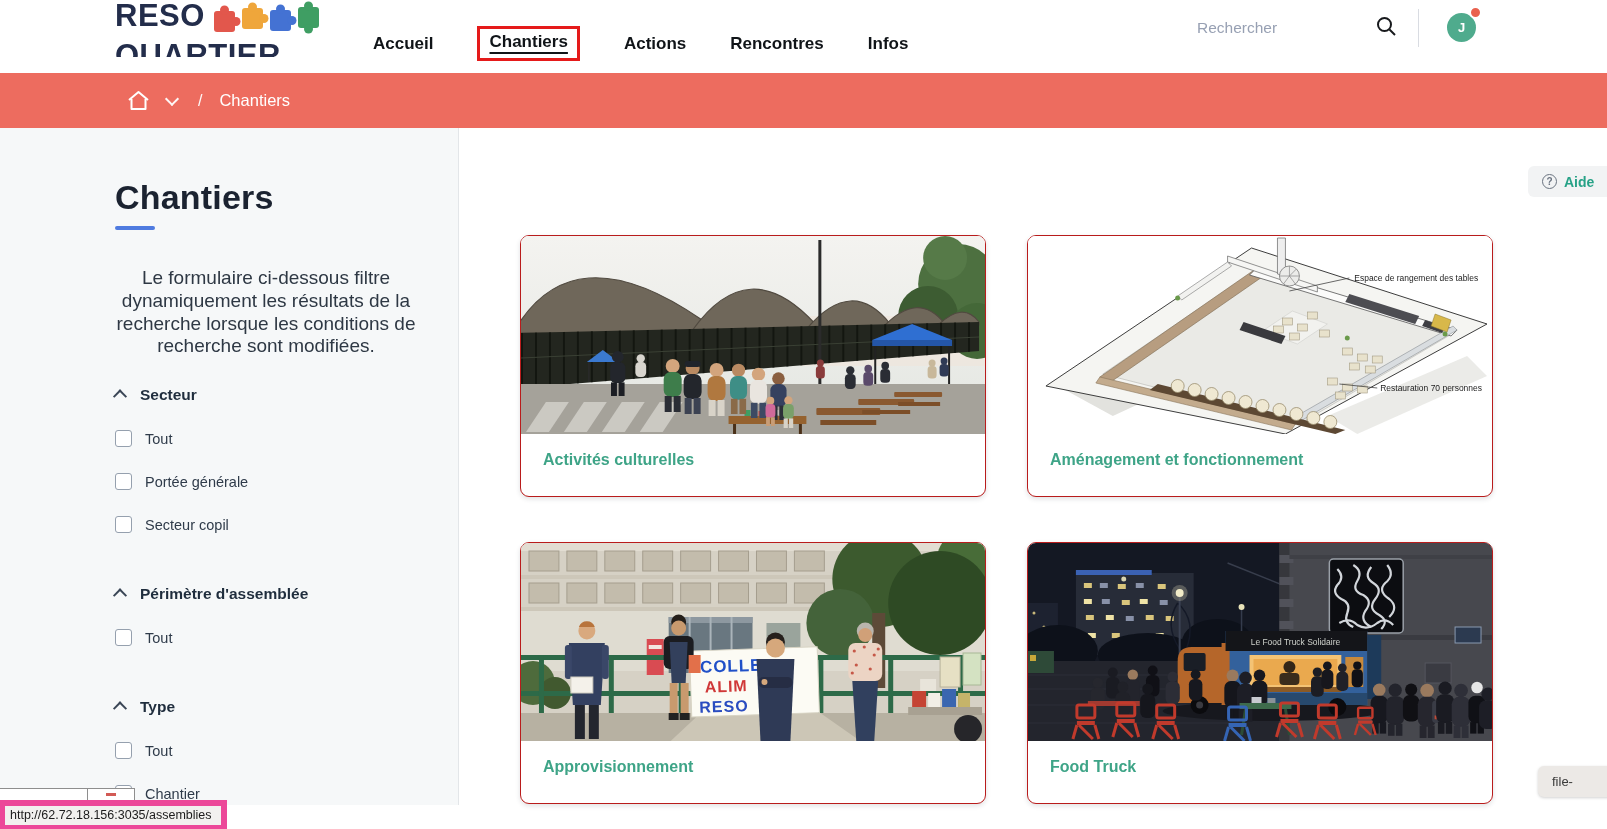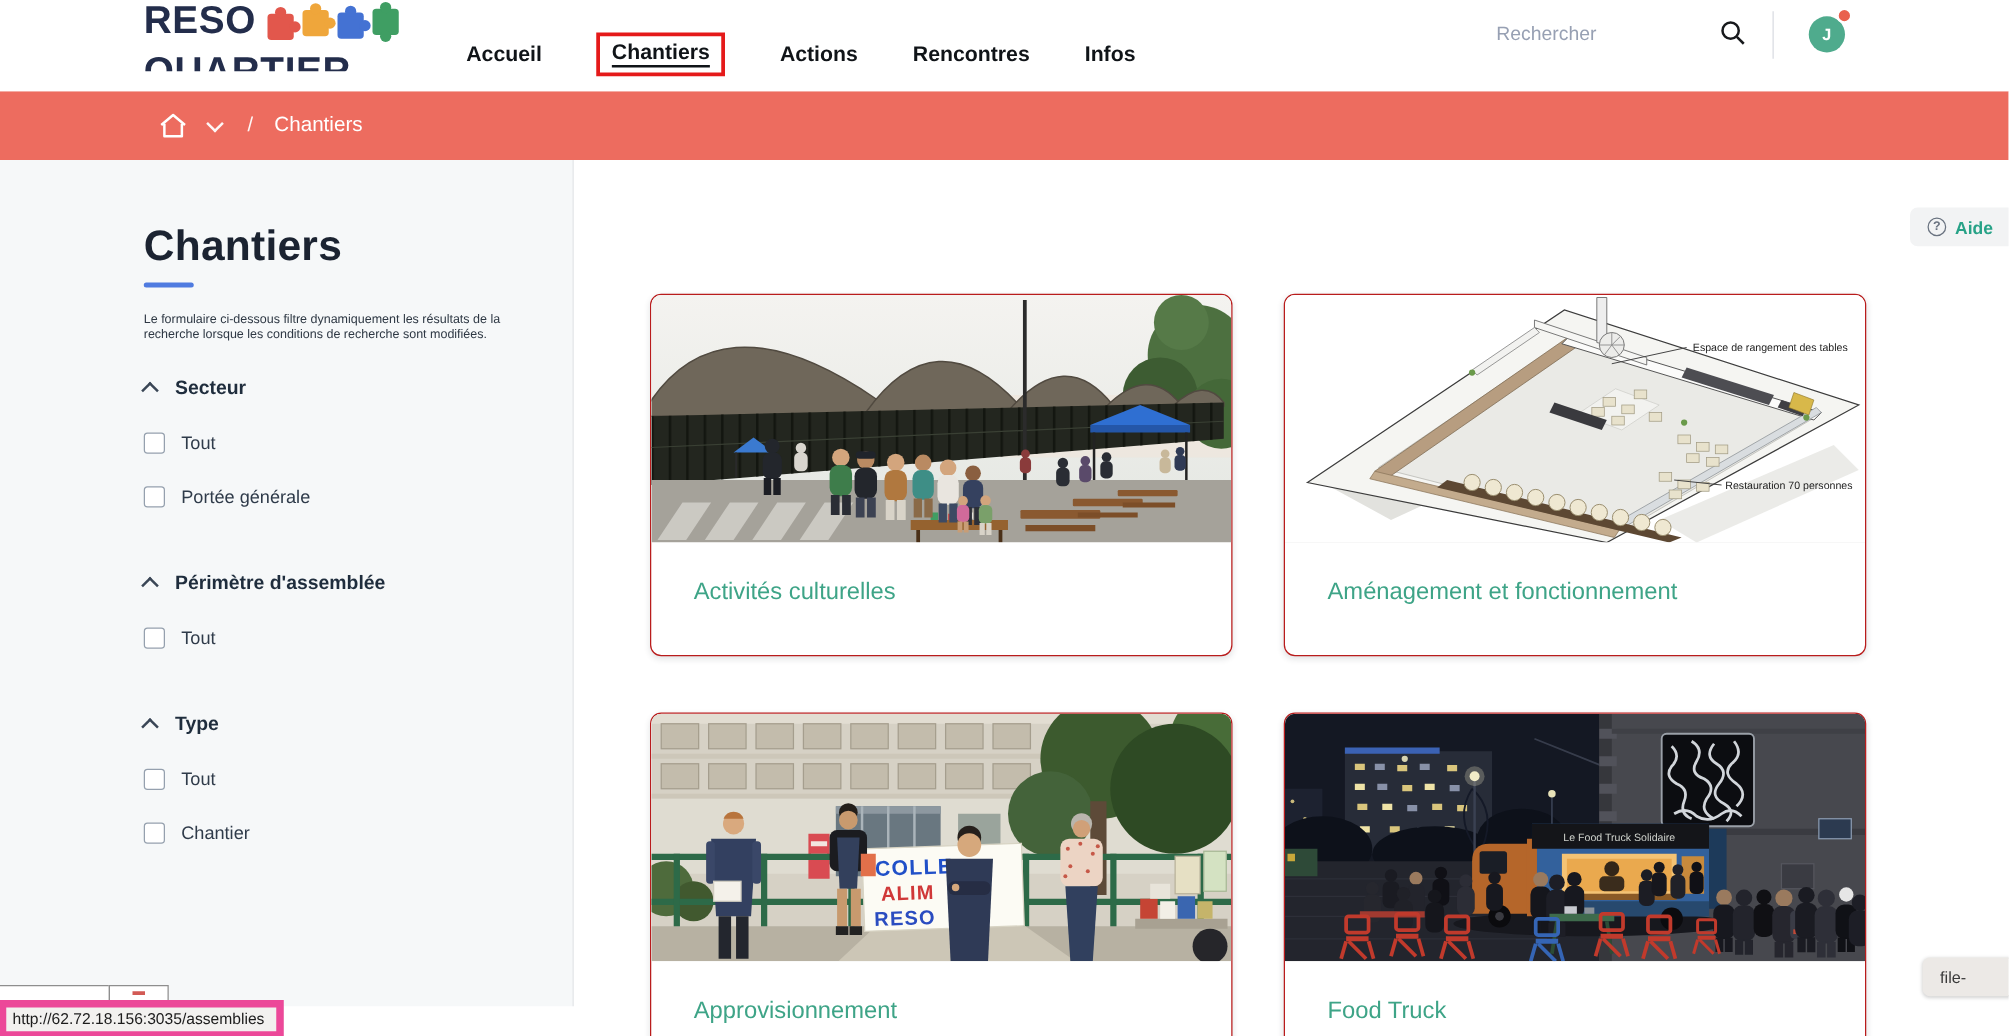--- a/index.html
+++ b/index.html
@@ -31,21 +31,21 @@
   .crumb-chev{width:8px;height:8px;border-right:2px solid #fff;border-bottom:2px solid #fff;
               transform:rotate(45deg);margin-left:17px;margin-top:-4px;cursor:pointer;opacity:.95;}
   .crumb-sep{color:#fff;font-size:16px;margin-left:21px;opacity:.95;}
   .crumb-cur{color:#fff;font-size:16.5px;margin-left:17px;}
   
   .content{position:absolute;top:128px;left:0;width:100%;height:701px;background:#fff;}
   .sidebar{position:absolute;left:0;top:0;width:459px;height:677px;background:#F6F8F9;
            border-right:1px solid #E3E6E9;box-sizing:border-box;padding:50px 0 0 115px;}
   .side-title{font-size:34px;font-weight:700;color:#1B2331;margin:0;letter-spacing:.2px;}
   .underline{width:40px;height:4px;background:#4F7BE0;border-radius:2px;margin-top:9px;}
-  .side-desc{margin-top:20px;width:302px;font-size:10px;line-height:1.2;color:#2E3844;}
+  .side-desc{margin-top:37px;width:302px;font-size:19px;line-height:1.2;color:#2E3844;text-align:center;}
   .filter-section{margin-top:28px;}
   .filter-section + .filter-section{margin-top:52px;}
   .filter-head{display:flex;align-items:center;gap:15px;cursor:pointer;}
   .caret-up{width:8px;height:8px;border-left:2px solid #3A4656;border-top:2px solid #3A4656;
             transform:rotate(45deg) translate(1px,1px);}
   .filter-title{font-size:15.5px;font-weight:700;color:#1F2D3D;}
   .filter-option{display:flex;align-items:center;margin-top:26px;cursor:pointer;}
   .cb{width:17px;height:17px;border:1.5px solid #95A0AE;border-radius:3px;background:#fff;box-sizing:border-box;}
   .cb-label{font-size:14.5px;color:#2F3B4A;margin-left:13px;}
   
@@ -57,21 +57,21 @@
   .help-q{width:15px;height:15px;border:1.3px solid #6A7380;border-radius:50%;color:#6A7380;
           font-size:10px;font-weight:700;display:flex;align-items:center;justify-content:center;box-sizing:border-box;}
   .help-label{font-size:14px;font-weight:700;color:#27A287;}
   .cards{position:absolute;left:520px;top:107px;display:grid;grid-template-columns:464px 464px;
          column-gap:43px;row-gap:45px;}
   .card{width:464px;background:#fff;border:1px solid #b91c1c;border-radius:9px;overflow:hidden;
         box-shadow:0 2px 5px rgba(40,50,60,.14);cursor:pointer;}
   .card-img{height:198px;overflow:hidden;background:#eee;}
   .card-img svg{width:100%;height:100%;display:block;}
   .card-body{padding:17px 22px 27px;}
-  .card-title{font-size:19px;font-weight:400;color:#3EA487;margin:12px;}
+  .card-title{font-size:16px;font-weight:700;color:#3EA487;margin:0;}
   
   .partial-box{position:absolute;background:#fff;border:1px solid #8E8E8E;box-sizing:border-box;z-index:20;}
   .pb1{left:-1px;top:788px;width:89px;height:13px;}
   .pb2{left:87px;top:788px;width:48px;height:13px;}
   .pb2 span{display:block;width:10px;height:3px;background:#D25A55;margin:4px auto 0;}
   .status-tip{position:absolute;left:-1px;top:800px;background:#F2F1EF;border:6px solid #ec4899;
               font-size:12.5px;color:#1C1C1C;padding:2px 9px 3px 5px;white-space:nowrap;z-index:21;
               font-family:"Liberation Sans",sans-serif;}
   .file-tip{position:absolute;left:1538px;top:766px;width:84px;height:31px;background:#ECE9E6;border-radius:6px;
             box-shadow:0 1px 3px rgba(0,0,0,.18);font-size:13px;color:#3A3A3A;display:flex;align-items:center;
@@ -154,20 +154,24 @@
           <span class="caret-up"></span>
           <span class="filter-title">Secteur</span>
         </div>
         <div class="filter-option">
           <span class="cb"></span>
           <span class="cb-label">Tout</span>
         </div>
         <div class="filter-option">
           <span class="cb"></span>
           <span class="cb-label">Portée générale</span>
+        </div>
+        <div class="filter-option">
+          <span class="cb"></span>
+          <span class="cb-label">Secteur copil</span>
         </div>
       </div>
 
       <div class="filter-section">
         <div class="filter-head">
           <span class="caret-up"></span>
           <span class="filter-title">Périmètre d'assemblée</span>
         </div>
         <div class="filter-option">
           <span class="cb"></span>

